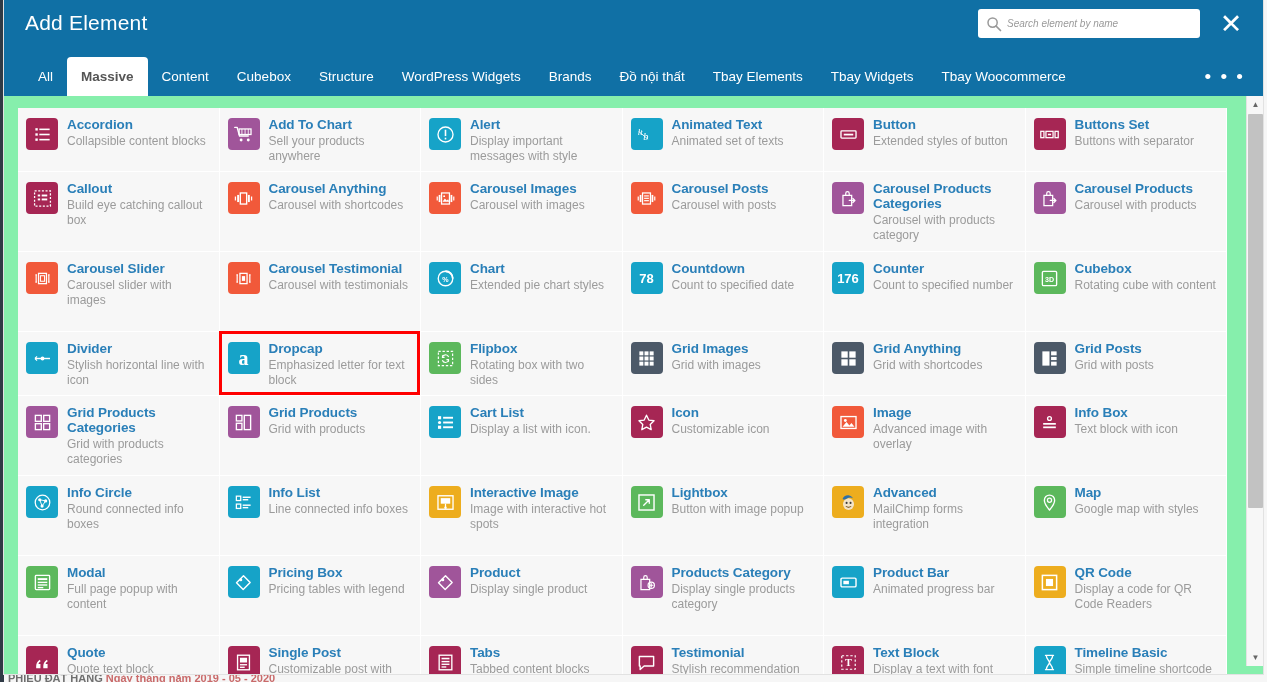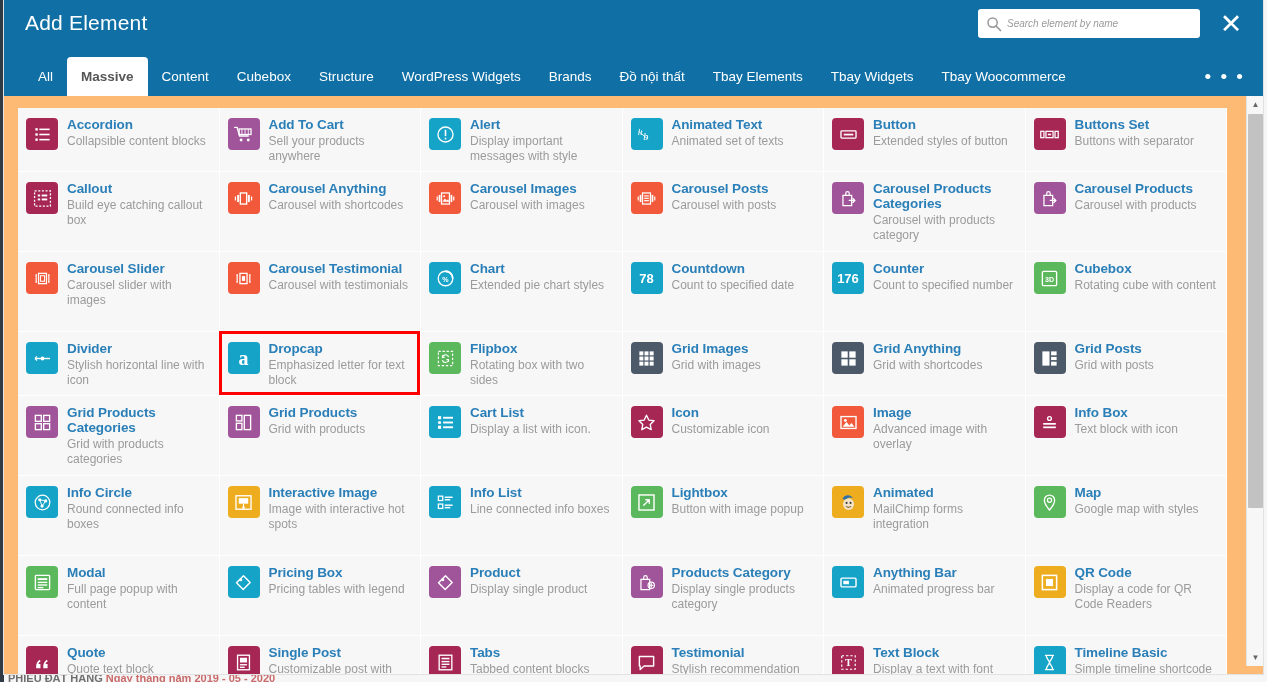--- a/index.html
+++ b/index.html
@@ -72,21 +72,21 @@
   }
   .tab-more {
     margin-left:auto; margin-right:18px; color:#ffffff;
     font-size:19px; letter-spacing:2px; height:39px; display:flex;
     align-items:center; cursor:pointer;
   }
 
   
   .content {
     position:absolute; left:0; top:96px; right:0; bottom:0;
-    background:#fdba74; overflow:hidden;
+    background:#86efac; overflow:hidden;
   }
   .grid-pad { padding:12px 36px 0 14px; }
   .grid {
     display:grid; grid-template-columns:repeat(6, 1fr);
   }
   .cell {
     position:relative;
     min-height:64px;
     padding:8px 10px 8px 8px;
     display:flex; align-items:flex-start; gap:9px;
@@ -206,21 +206,21 @@
                   <path d="M1 3h3l3 11h11" fill="none" stroke="#ffffff" stroke-width="1.8" stroke-linecap="round" stroke-linejoin="round"></path>
                   <rect x="6.5" y="5" width="15" height="7" fill="none" stroke="#ffffff" stroke-width="1.6"></rect>
                   <line x1="10" y1="5" x2="10" y2="12" stroke="#ffffff" stroke-width="1.1"></line>
                   <line x1="14" y1="5" x2="14" y2="12" stroke="#ffffff" stroke-width="1.1"></line>
                   <line x1="18" y1="5" x2="18" y2="12" stroke="#ffffff" stroke-width="1.1"></line>
                   <circle cx="9" cy="19" r="1.8" fill="#ffffff"></circle>
                   <circle cx="18" cy="19" r="1.8" fill="#ffffff"></circle>
                 </svg>
               </div>
               <div class="txt">
-                <div class="t-name">Add To Cart</div>
+                <div class="t-name">Add To Chart</div>
                 <div class="t-desc">Sell your products anywhere</div>
               </div>
             </div>
             <div class="cell">
               <div class="ico" style="background: rgb(22, 163, 200);">
                 <svg width="19" height="19" viewBox="0 0 24 24">
                   <circle cx="12" cy="12" r="9.5" fill="none" stroke="#ffffff" stroke-width="1.7"></circle>
                   <rect x="11" y="6" width="2" height="8" fill="#ffffff"></rect>
                   <rect x="11" y="16" width="2" height="2.2" fill="#ffffff"></rect>
                 </svg>
@@ -604,50 +604,50 @@
                   <circle cx="16" cy="10" r="2" fill="#ffffff"></circle>
                   <circle cx="11.5" cy="16.5" r="2" fill="#ffffff"></circle>
                   <path d="M8.5 8.5L16 10l-4.5 6.5z" fill="none" stroke="#ffffff" stroke-width="1.2"></path>
                 </svg>
               </div>
               <div class="txt">
                 <div class="t-name">Info Circle</div>
                 <div class="t-desc">Round connected info boxes</div>
               </div>
             </div>
-            <div class="cell tall">
-              <div class="ico" style="background: rgb(237, 173, 30);">
-                <svg width="19" height="19" viewBox="0 0 24 24">
-                  <rect x="2.5" y="3.5" width="19" height="17" fill="none" stroke="#ffffff" stroke-width="1.7"></rect>
-                  <rect x="6" y="6.5" width="12" height="7" fill="#ffffff"></rect>
-                  <path d="M12 13.5v4.5" stroke="#ffffff" stroke-width="1.6"></path>
-                  <circle cx="12" cy="18.5" r="1.6" fill="#ffffff"></circle>
-                </svg>
-              </div>
-              <div class="txt">
-                <div class="t-name">Interactive Image</div>
-                <div class="t-desc">Image with interactive hot spots</div>
-              </div>
-            </div>
             <div class="cell">
               <div class="ico" style="background: rgb(22, 163, 200);">
                 <svg width="19" height="19" viewBox="0 0 24 24">
                   <rect x="3" y="4" width="5.5" height="5.5" fill="none" stroke="#ffffff" stroke-width="1.6"></rect>
                   <rect x="11" y="4.5" width="10" height="1.8" fill="#ffffff"></rect>
                   <rect x="11" y="7.6" width="7" height="1.8" fill="#ffffff"></rect>
                   <rect x="3" y="14" width="5.5" height="5.5" fill="none" stroke="#ffffff" stroke-width="1.6"></rect>
                   <rect x="11" y="14.5" width="10" height="1.8" fill="#ffffff"></rect>
                   <rect x="11" y="17.6" width="7" height="1.8" fill="#ffffff"></rect>
                 </svg>
               </div>
               <div class="txt">
                 <div class="t-name">Info List</div>
                 <div class="t-desc">Line connected info boxes</div>
               </div>
             </div>
+            <div class="cell tall">
+              <div class="ico" style="background: rgb(237, 173, 30);">
+                <svg width="19" height="19" viewBox="0 0 24 24">
+                  <rect x="2.5" y="3.5" width="19" height="17" fill="none" stroke="#ffffff" stroke-width="1.7"></rect>
+                  <rect x="6" y="6.5" width="12" height="7" fill="#ffffff"></rect>
+                  <path d="M12 13.5v4.5" stroke="#ffffff" stroke-width="1.6"></path>
+                  <circle cx="12" cy="18.5" r="1.6" fill="#ffffff"></circle>
+                </svg>
+              </div>
+              <div class="txt">
+                <div class="t-name">Interactive Image</div>
+                <div class="t-desc">Image with interactive hot spots</div>
+              </div>
+            </div>
             <div class="cell">
               <div class="ico" style="background: rgb(92, 184, 92);">
                 <svg width="19" height="19" viewBox="0 0 24 24">
                   <rect x="2.5" y="2.5" width="19" height="19" fill="none" stroke="#ffffff" stroke-width="1.8"></rect>
                   <path d="M8.5 15.5l7-7M15.5 8.5h-4.4M15.5 8.5v4.4" fill="none" stroke="#ffffff" stroke-width="1.7" stroke-linecap="round"></path>
                 </svg>
               </div>
               <div class="txt">
                 <div class="t-name">Lightbox</div>
                 <div class="t-desc">Button with image popup</div>
@@ -657,21 +657,21 @@
               <div class="ico" style="background: rgb(237, 173, 30);">
                 <svg width="19" height="19" viewBox="0 0 24 24">
                   <ellipse cx="12" cy="14" rx="7" ry="7.5" fill="#f3e3c8"></ellipse>
                   <path d="M4.5 7.5c1-3.5 5-5.5 8.5-4.5 2.5.7 4 2 4.6 3.6-1.6-1-5-1.3-7.6.2-2 1.2-3.6 2.3-5.5.7z" fill="#2d6fa8"></path>
                   <circle cx="9.6" cy="12.5" r="1.3" fill="#3a3a3a"></circle>
                   <circle cx="14.6" cy="12.5" r="1.3" fill="#3a3a3a"></circle>
                   <path d="M9 17c1.8 1.4 4.2 1.4 6 0" fill="none" stroke="#8a6a3a" stroke-width="1.3" stroke-linecap="round"></path>
                 </svg>
               </div>
               <div class="txt">
-                <div class="t-name">Animated</div>
+                <div class="t-name">Advanced</div>
                 <div class="t-desc">MailChimp forms integration</div>
               </div>
             </div>
             <div class="cell">
               <div class="ico" style="background: rgb(92, 184, 92);">
                 <svg width="19" height="19" viewBox="0 0 24 24">
                   <path d="M12 2.6c-3.6 0-6.5 2.9-6.5 6.5 0 4.9 6.5 12.3 6.5 12.3s6.5-7.4 6.5-12.3c0-3.6-2.9-6.5-6.5-6.5z" fill="none" stroke="#ffffff" stroke-width="1.7"></path>
                   <circle cx="12" cy="9.1" r="2.6" fill="none" stroke="#ffffff" stroke-width="1.6"></circle>
                 </svg>
               </div>
@@ -734,21 +734,21 @@
               </div>
             </div>
             <div class="cell">
               <div class="ico" style="background: rgb(22, 163, 200);">
                 <svg width="19" height="19" viewBox="0 0 24 24">
                   <rect x="2.5" y="6.5" width="19" height="11" rx="1.5" fill="none" stroke="#ffffff" stroke-width="1.8"></rect>
                   <rect x="5.5" y="9.8" width="7" height="4.4" fill="#ffffff"></rect>
                 </svg>
               </div>
               <div class="txt">
-                <div class="t-name">Anything Bar</div>
+                <div class="t-name">Product Bar</div>
                 <div class="t-desc">Animated progress bar</div>
               </div>
             </div>
             <div class="cell">
               <div class="ico" style="background: rgb(237, 173, 30);">
                 <svg width="19" height="19" viewBox="0 0 24 24">
                   <rect x="3" y="3" width="18" height="18" fill="none" stroke="#ffffff" stroke-width="1.9"></rect>
                   <rect x="7.5" y="7.5" width="9" height="9" fill="#ffffff"></rect>
                 </svg>
               </div>

